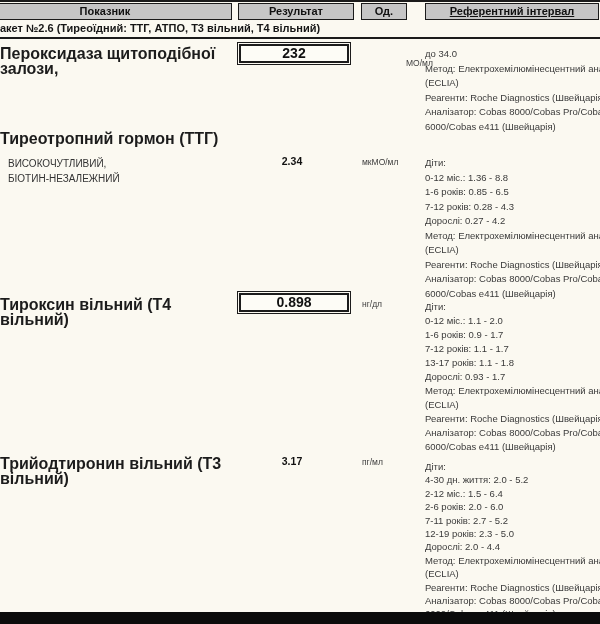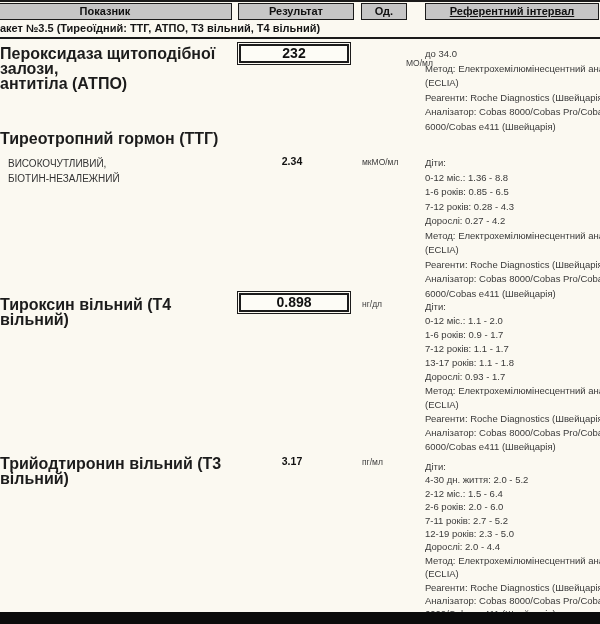--- a/index.html
+++ b/index.html
@@ -57,29 +57,28 @@
 <body>
 
 <div class="page">
   <div class="topline"></div>
 
   <div class="hdr-box c1">Показник</div>
   <div class="hdr-box c2">Результат</div>
   <div class="hdr-box c3">Од.</div>
   <div class="hdr-box c4">Референтний інтервал</div>
 
-  <div class="pkg-title">акет №3.5 (Тиреоїдний: ТТГ, АТПО, Т3 вільний, Т4 вільний)</div>
+  <div class="pkg-title">акет №2.6 (Тиреоїдний: ТТГ, АТПО, Т3 вільний, Т4 вільний)</div>
 
   <div class="hrule"></div>
 
   <div id="rows">
       <div class="lab-row" style="top: 44px;">
         <div class="row-title" style="top: 2px;">
           <div>Пероксидаза щитоподібної залози,</div>
-          <div>антитіла (АТПО)</div>
         </div>
         <div class="result-box" style="top: 0px;">232</div>
         <div class="unit" style="top: 14px; margin-left: 44px;">МО/мл</div>
         <div class="ref" style="top: 3px; line-height: 14.6px;">
           <div>до 34.0</div>
           <div>Метод: Електрохемілюмінесцентний ана</div>
           <div>(ECLIA)</div>
           <div>Реагенти: Roche Diagnostics (Швейцарія</div>
           <div>Аналізатор: Cobas 8000/Cobas Pro/Coba</div>
           <div>6000/Cobas e411 (Швейцарія)</div>

